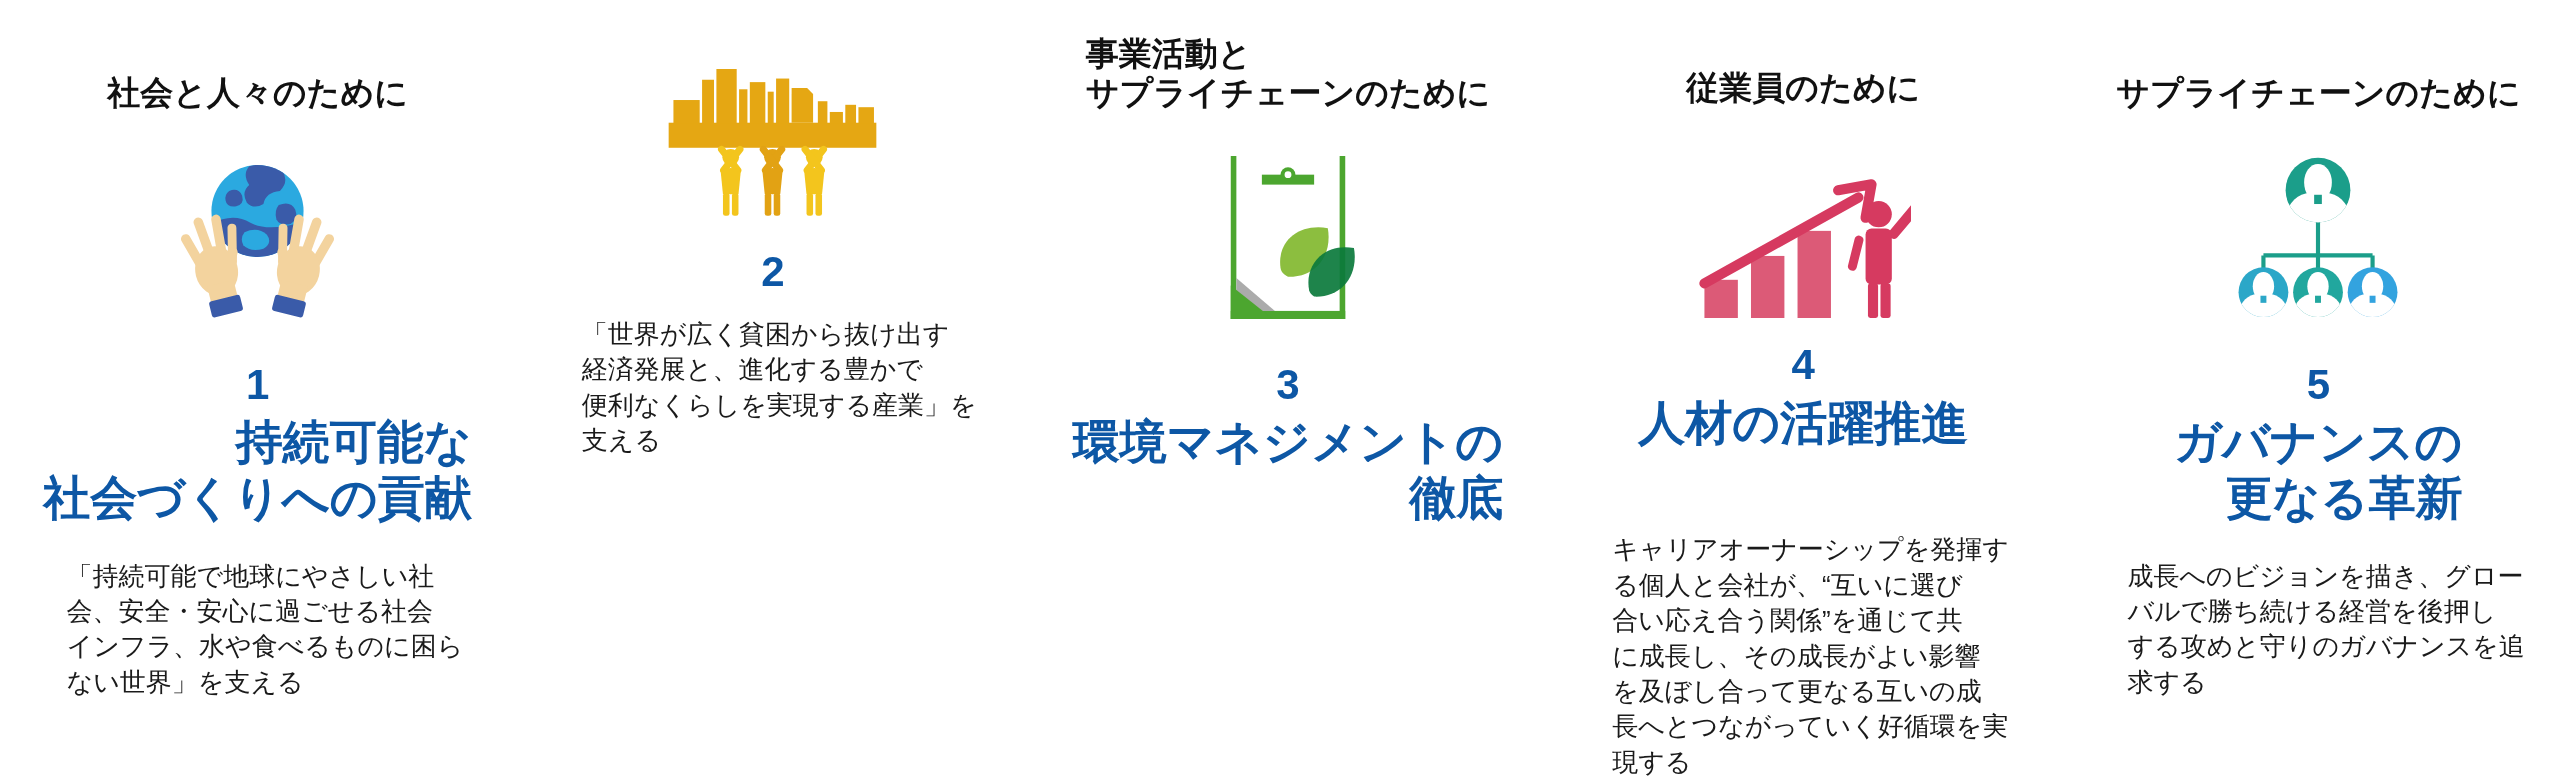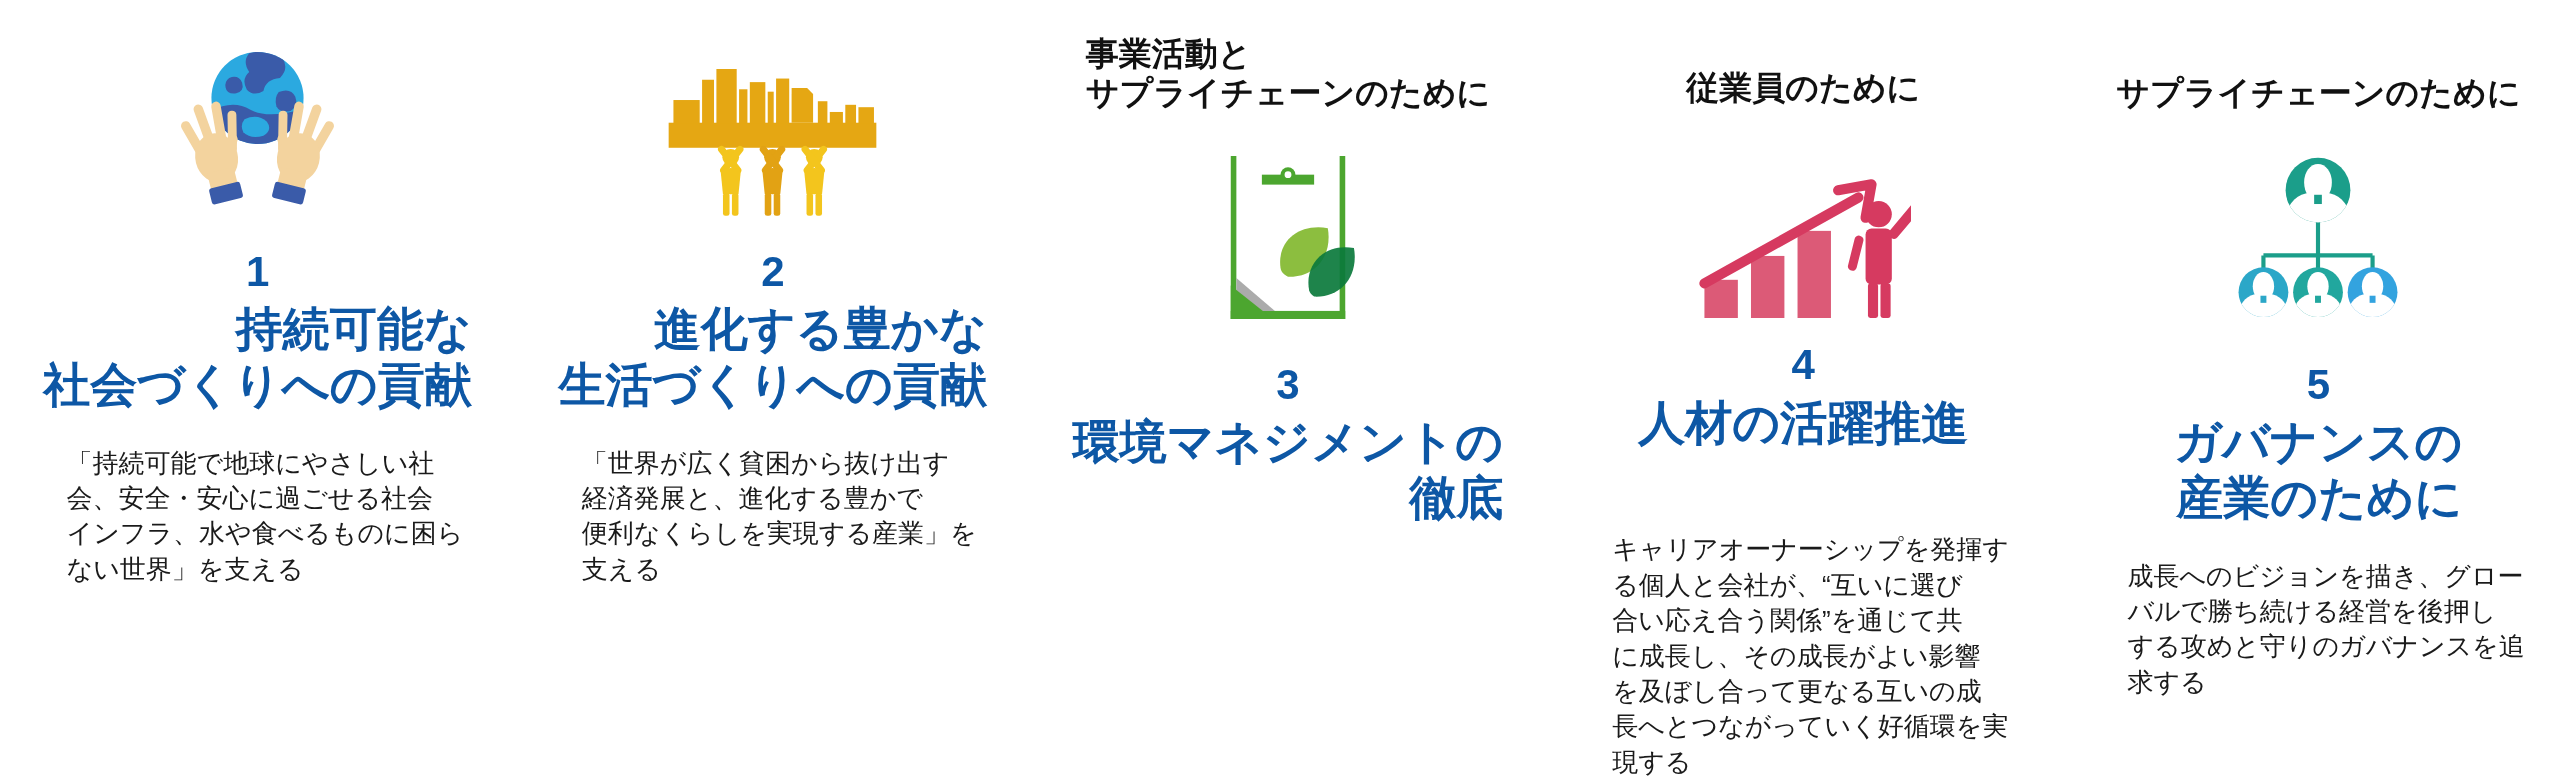--- a/index.html
+++ b/index.html
@@ -22,20 +22,21 @@
     margin-top:24.6px;width:430px;font-size:26px;line-height:1.36;color:#1a1a1a;
     text-align:left;white-space:pre-line;word-break:keep-all;overflow-wrap:normal;margin-left:48px;
   }
 </style>
 </head>
 <body>
 
 <div class="stage">
 
   <div class="col">
+    <div class="col-header">社会と人々のために</div>
     <div class="icon-area">
       <svg viewBox="0 0 320 280" width="189" height="166">
         <defs>
             <clipPath id="clipGlobe">
               <circle cx="160" cy="96" r="78"></circle>
             </clipPath>
           </defs>
         <g>
           <circle cx="160" cy="96" r="78" fill="#2ba9e0"></circle>
           <g clip-path="url(#clipGlobe)" fill="#3a5ba9">
@@ -108,22 +109,20 @@
           <rect x="276" y="134" width="22" height="20"></rect>
           <rect x="302" y="122" width="18" height="32"></rect>
           <rect x="324" y="126" width="26" height="28"></rect>
         </g>
         <use href="#p2figure" transform="translate(110,0)" fill="#f3c51d"></use>
         <use href="#p2figure" transform="translate(180,0)" fill="#e2a214"></use>
         <use href="#p2figure" transform="translate(250,0)" fill="#f3c51d"></use>
       </svg>
     </div>
     <div class="num">2</div>
-    <div class="title">進化する豊かな
-生活づくりへの貢献</div>
     <div class="desc">「世界が広く貧困から抜け出す
 経済発展と、進化する豊かで
 便利なくらしを実現する産業」を
 支える</div>
   </div>
 
   <div class="col">
     <div class="col-header">事業活動と
 サプライチェーンのために</div>
     <div class="icon-area">
@@ -204,21 +203,21 @@
           <path d="M150,116 L150,176 M58,176 L242,176 M58,176 L58,206 M150,176 L150,206 M242,176 L242,206"></path>
         </g>
         <use href="#pp5" transform="translate(150,66) scale(1.3)" fill="#1b9e8a"></use>
         <use href="#pp5" transform="translate(58,238)" fill="#2ba7c8"></use>
         <use href="#pp5" transform="translate(150,238)" fill="#21a79e"></use>
         <use href="#pp5" transform="translate(242,238)" fill="#33a3df"></use>
       </svg>
     </div>
     <div class="num">5</div>
     <div class="title">ガバナンスの
-産業のために</div>
+更なる革新</div>
     <div class="desc">成長へのビジョンを描き、グロー
 バルで勝ち続ける経営を後押し
 する攻めと守りのガバナンスを追
 求する</div>
   </div>
 
 </div>
 
 
 </body></html>

